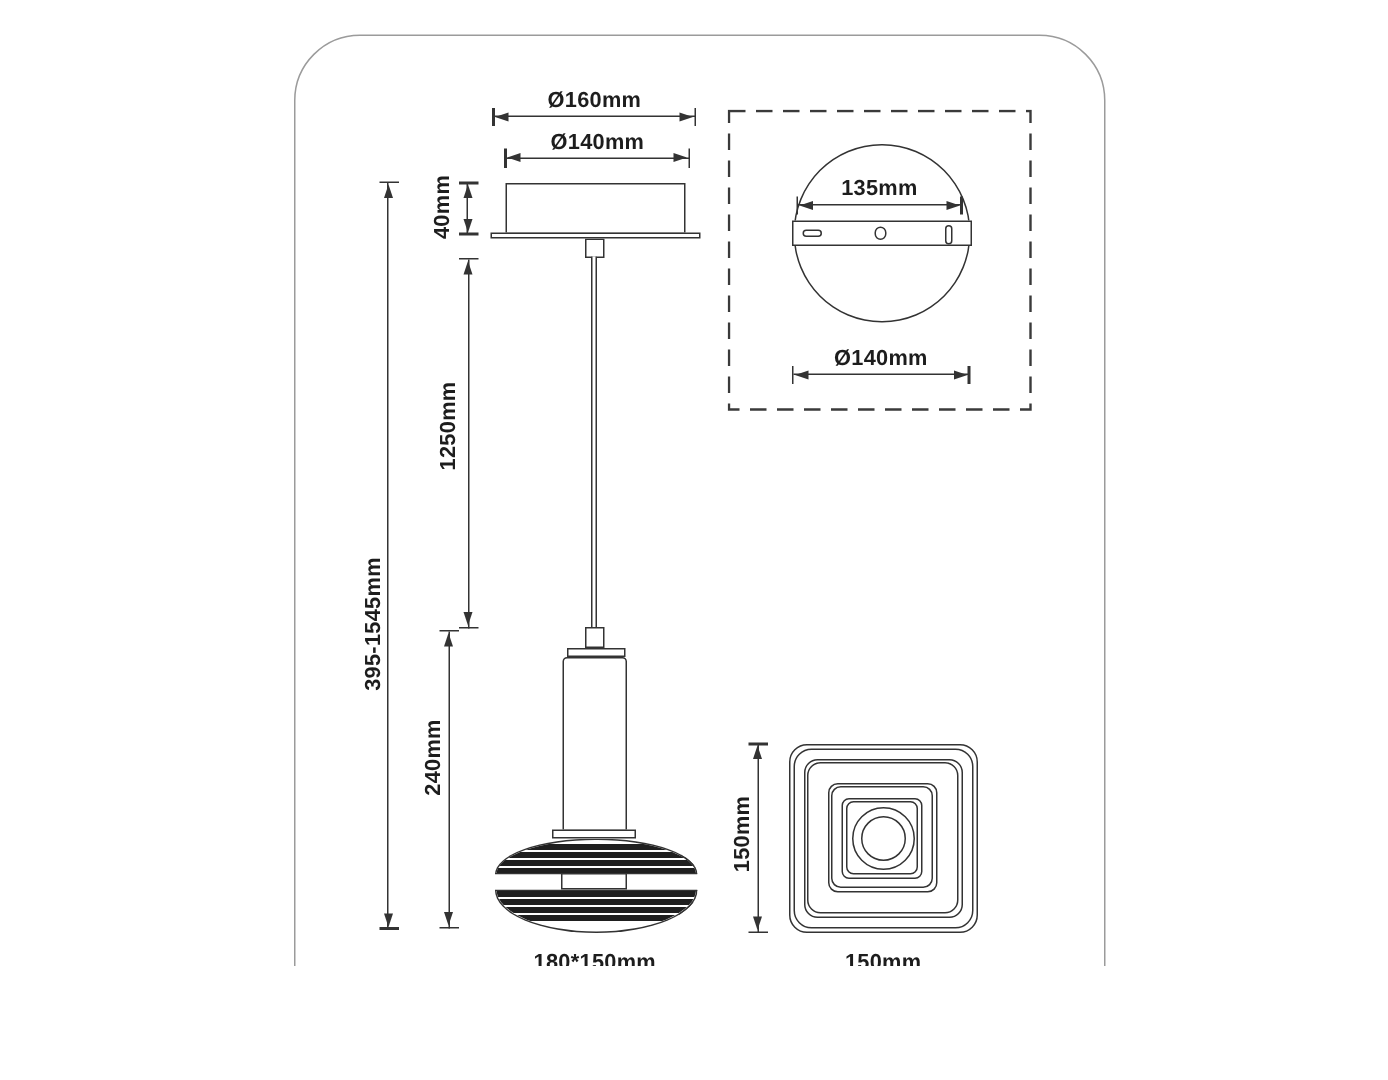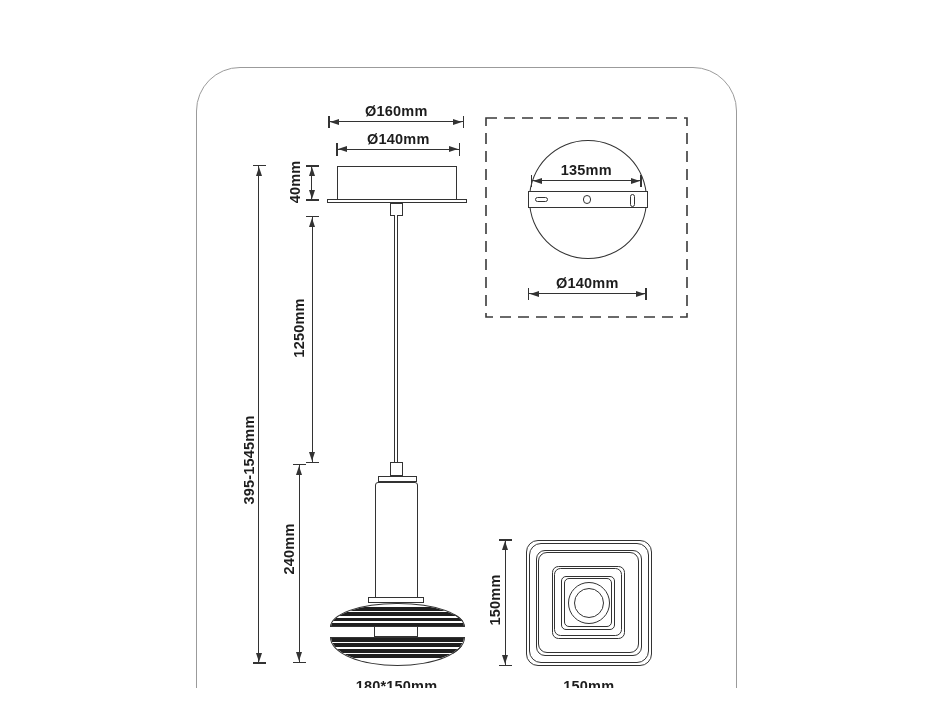--- a/index.html
+++ b/index.html
@@ -4,21 +4,21 @@
 <style>
   :root{
     --line:#333333;
     --text:#1d1d1d;
     --stripe:#1f1f1f;
     --frame:#9b9b9b;
   }
   html,body{margin:0;padding:0;background:#ffffff;}
   .canvas{
     position:relative;width:925px;height:644px;background:#fff;overflow:hidden;
-    font-family:"Liberation Sans","DejaVu Sans",sans-serif;color:var(--text);margin-top:44px;
+    font-family:"Liberation Sans","DejaVu Sans",sans-serif;color:var(--text);
   }
   .canvas *{box-sizing:border-box;}
   .frame{
     position:absolute;left:196px;top:23px;width:541px;height:674px;
     border:1.6px solid var(--frame);border-radius:44px;background:#fff;
   }
   
   .box{position:absolute;border:1.6px solid var(--line);background:#fff;}
   .thin{border-width:1.4px;}
   

